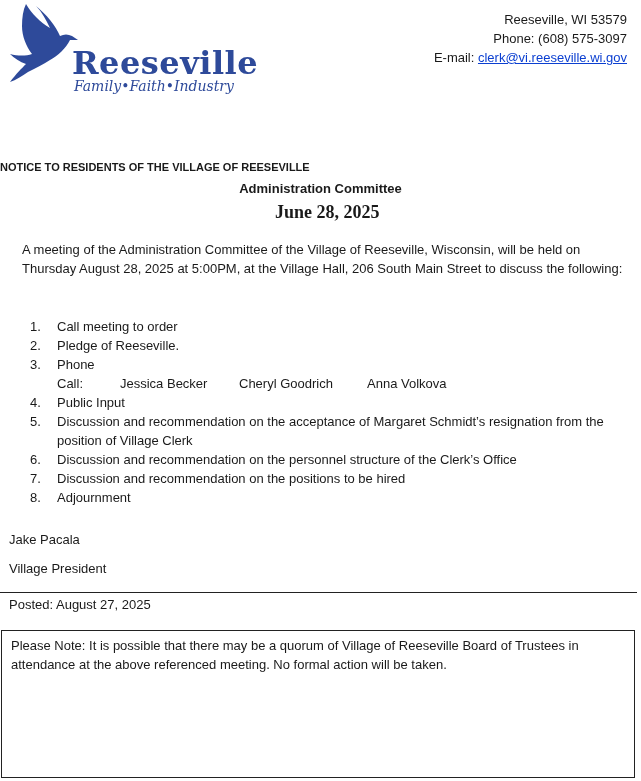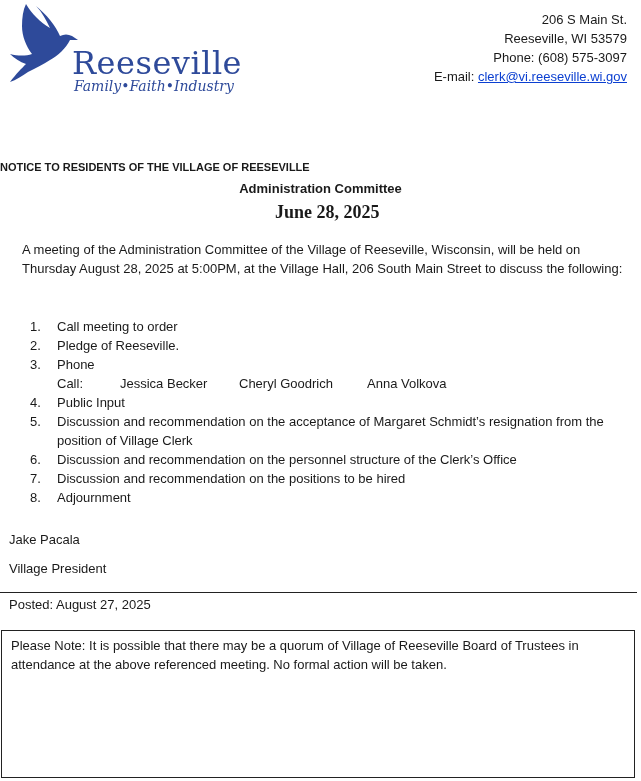--- a/index.html
+++ b/index.html
@@ -1,21 +1,21 @@
 <!DOCTYPE html>
 <html><head>
 <meta charset="utf-8">
 <style>
   html, body { margin: 0; padding: 0; background: #ffffff; }
   body { width: 641px; height: 781px; position: relative; overflow: hidden;
          font-family: "Liberation Sans", "DejaVu Sans", sans-serif; color: #1a1a1a; }
   .logo { position: absolute; left: 6px; top: 2px; width: 240px; height: 90px; }
   .logo svg { position: absolute; left: 0; top: 0; }
   .logo-word { position: absolute; left: 66px; top: 42px; font-family: "DejaVu Serif", "Liberation Serif", serif;
-               font-size: 32px; color: #2e4a9a; letter-spacing: 0.5px; font-weight: normal; }
+               font-size: 32px; color: #2e4a9a; letter-spacing: 0.5px; font-weight: bold; }
   .logo-tag { position: absolute; left: 68px; top: 76px; width: 168px; font-family: "DejaVu Serif", serif;
               font-size: 14px; font-style: italic; color: #2e4a9a; display: flex; justify-content: flex-start; }
   .logo-tag .dot { font-style: normal; }
   .contact { position: absolute; right: 14px; top: 10px; text-align: right; font-size: 13px; line-height: 19px; }
   .contact a { color: #0b3fd1; text-decoration: underline; }
   .notice-title { position: absolute; left: 0; width: 641px; top: 161px; text-align: left; font-size: 11px; font-weight: bold; }
   .committee { position: absolute; left: 0; width: 641px; top: 181px; text-align: center; font-size: 13px; font-weight: bold; }
   .date-heading { position: absolute; left: 275px; top: 202px; font-family: "Liberation Serif", serif; font-size: 18px; font-weight: bold; }
   .intro { position: absolute; left: 22px; top: 240px; width: 610px; font-size: 13px; line-height: 19px; }
   .agenda { position: absolute; left: 30px; top: 317px; width: 600px; margin: 0; padding: 0; list-style: none; font-size: 13px; line-height: 19px; }
@@ -44,21 +44,20 @@
   <div class="logo-tag">
     <span>Family</span>
     <span class="dot">•</span>
     <span>Faith</span>
     <span class="dot">•</span>
     <span>Industry</span>
   </div>
 </div>
 
 <div class="contact">
-  <div>206 S Main St.</div>
   <div>Reeseville, WI 53579</div>
   <div>Phone: (608) 575-3097</div>
   <div><span>E-mail: </span><a href="mailto:clerk@vi.reeseville.wi.gov" style="color: rgb(11, 63, 209);">clerk@vi.reeseville.wi.gov</a></div>
 </div>
 
 <div class="notice-title">NOTICE TO RESIDENTS OF THE VILLAGE OF REESEVILLE</div>
 <div class="committee">Administration Committee</div>
 <div class="date-heading">June 28, 2025</div>
 
 <div class="intro">A meeting of the Administration Committee of the Village of Reeseville, Wisconsin, will be held on Thursday August 28, 2025 at 5:00PM, at the Village Hall, 206 South Main Street to discuss the following:</div>

